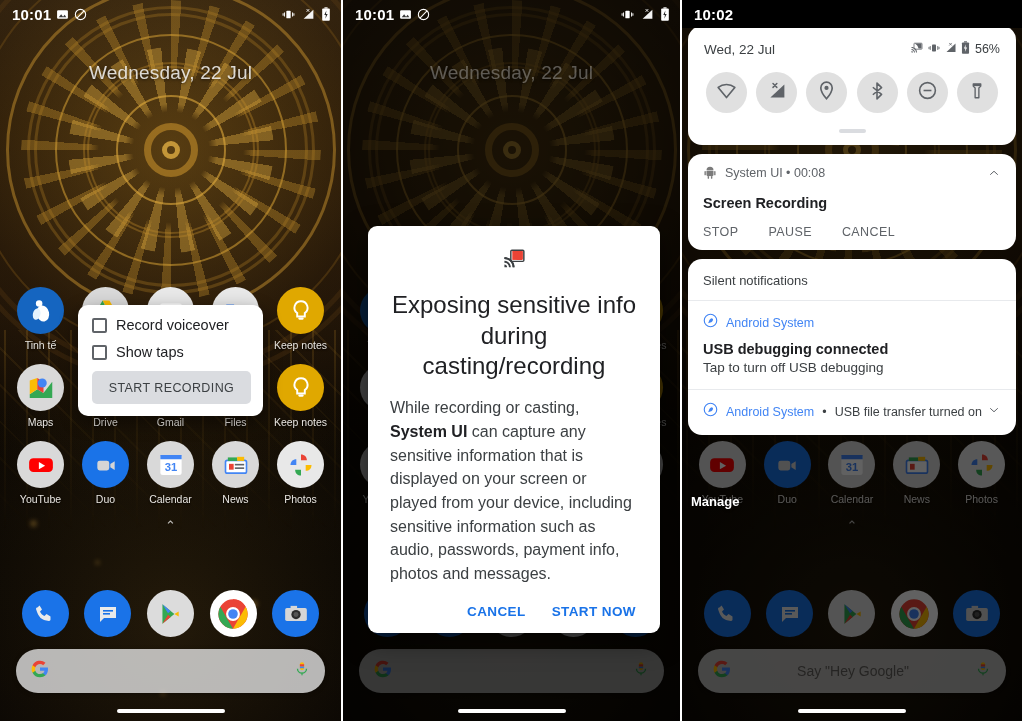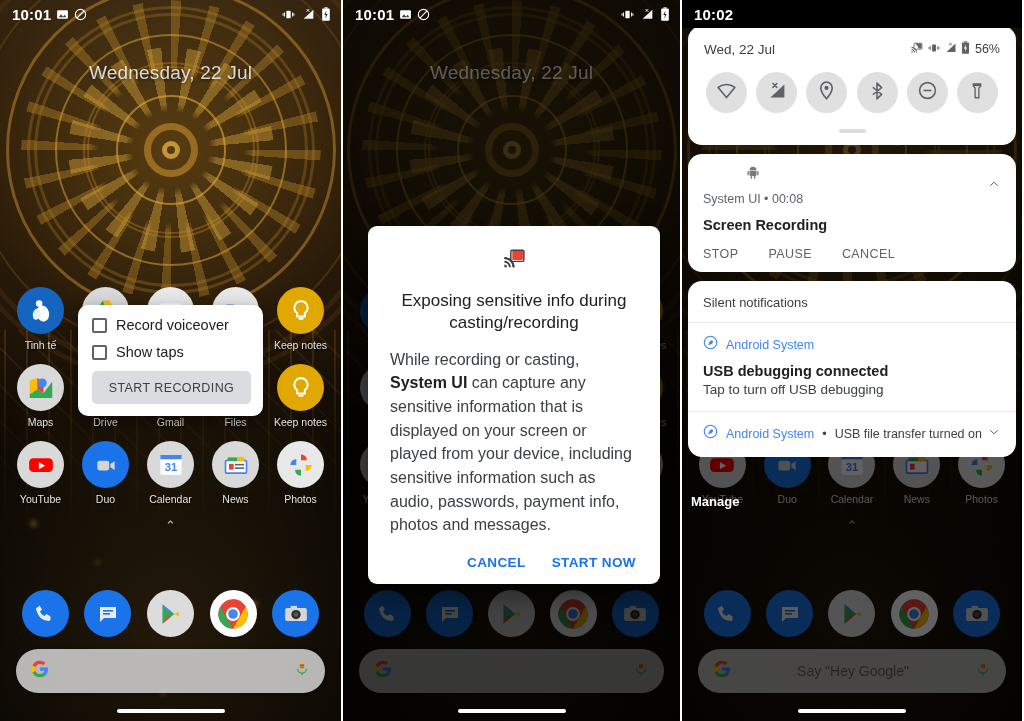--- a/index.html
+++ b/index.html
@@ -148,41 +148,41 @@
 
   
   .cast-dialog {
     position:absolute; z-index: 30;
     left: 25px; top: 226px; width: 292px;
     background: #fff; border-radius: 9px;
     padding: 22px 22px 8px 22px;
     box-shadow: 0 8px 26px rgba(0,0,0,.5);
   }
   .cast-ico-wrap { display:flex; justify-content:center; margin-bottom: 16px; }
-  .cast-title { text-align:center; font-size: 17px; color: #202124; line-height: 1.28; margin-bottom: 14px; }
+  .cast-title { text-align:center; font-size: 24px; color: #202124; line-height: 1.28; margin-bottom: 14px; }
   .cast-body { font-size: 16px; color: #3c4043; line-height: 1.48; }
   .cast-body b { font-weight: bold; color:#202124; }
   .cast-actions { display:flex; justify-content:flex-end; gap: 26px; padding: 18px 2px 6px 0; }
   .cast-btn { color: #1a73e8; font-size: 13.5px; font-weight: bold; letter-spacing: .4px; }
 
   
   .shade { position:absolute; left:6px; right:6px; top:26px; z-index: 30; }
   .qs-card { background: #fff; border-radius: 14px; padding: 14px 16px 10px; }
   .qs-top { display:flex; align-items:center; justify-content:space-between; margin-bottom: 14px; }
   .qs-date { font-size: 13.5px; color: #3c4043; }
   .qs-status { display:flex; align-items:center; gap: 3px; color:#5f6348; }
   .qs-batt { font-size: 12.5px; color:#3c4043; margin-left:2px; }
   .qs-tiles { display:flex; justify-content:space-between; padding: 0 2px; }
   .qs-tile { width: 41px; height: 41px; border-radius:50%; background:#e0e0e0; display:flex; align-items:center; justify-content:center; }
   .qs-handle { display:flex; justify-content:center; margin-top: 16px; margin-bottom: 2px; }
   .qs-handle span { width: 27px; height: 4px; border-radius:2px; background:#dadce0; }
 
   .notif-card { background:#fff; border-radius: 14px; margin-top: 9px; padding: 12px 15px 11px; }
   .notif-head { display:flex; align-items:center; justify-content:space-between; }
-  .notif-head-left { display:flex; align-items:center; gap: 8px; flex-direction: column; }
+  .notif-head-left { display:flex; align-items:flex-start; gap: 8px; }
   .notif-app { font-size: 12.5px; color: #5f6368; }
   .notif-title { font-size: 14.5px; font-weight: bold; color:#202124; margin-top: 11px; }
   .notif-actions { display:flex; gap: 30px; margin-top: 14px; }
   .notif-act { font-size: 12.5px; color: #5f6368; letter-spacing:.4px; }
 
   .silent-card { background:#fff; border-radius: 14px; margin-top: 9px; overflow:hidden; }
   .silent-head { padding: 14px 15px 12px; font-size: 13px; color:#3c4043; border-bottom: 1px solid #e8eaed; }
   .silent-item { padding: 12px 15px 14px; border-bottom: 1px solid #e8eaed; }
   .silent-item:last-child { border-bottom: none; }
   .silent-app { display:flex; align-items:center; gap: 8px; }

